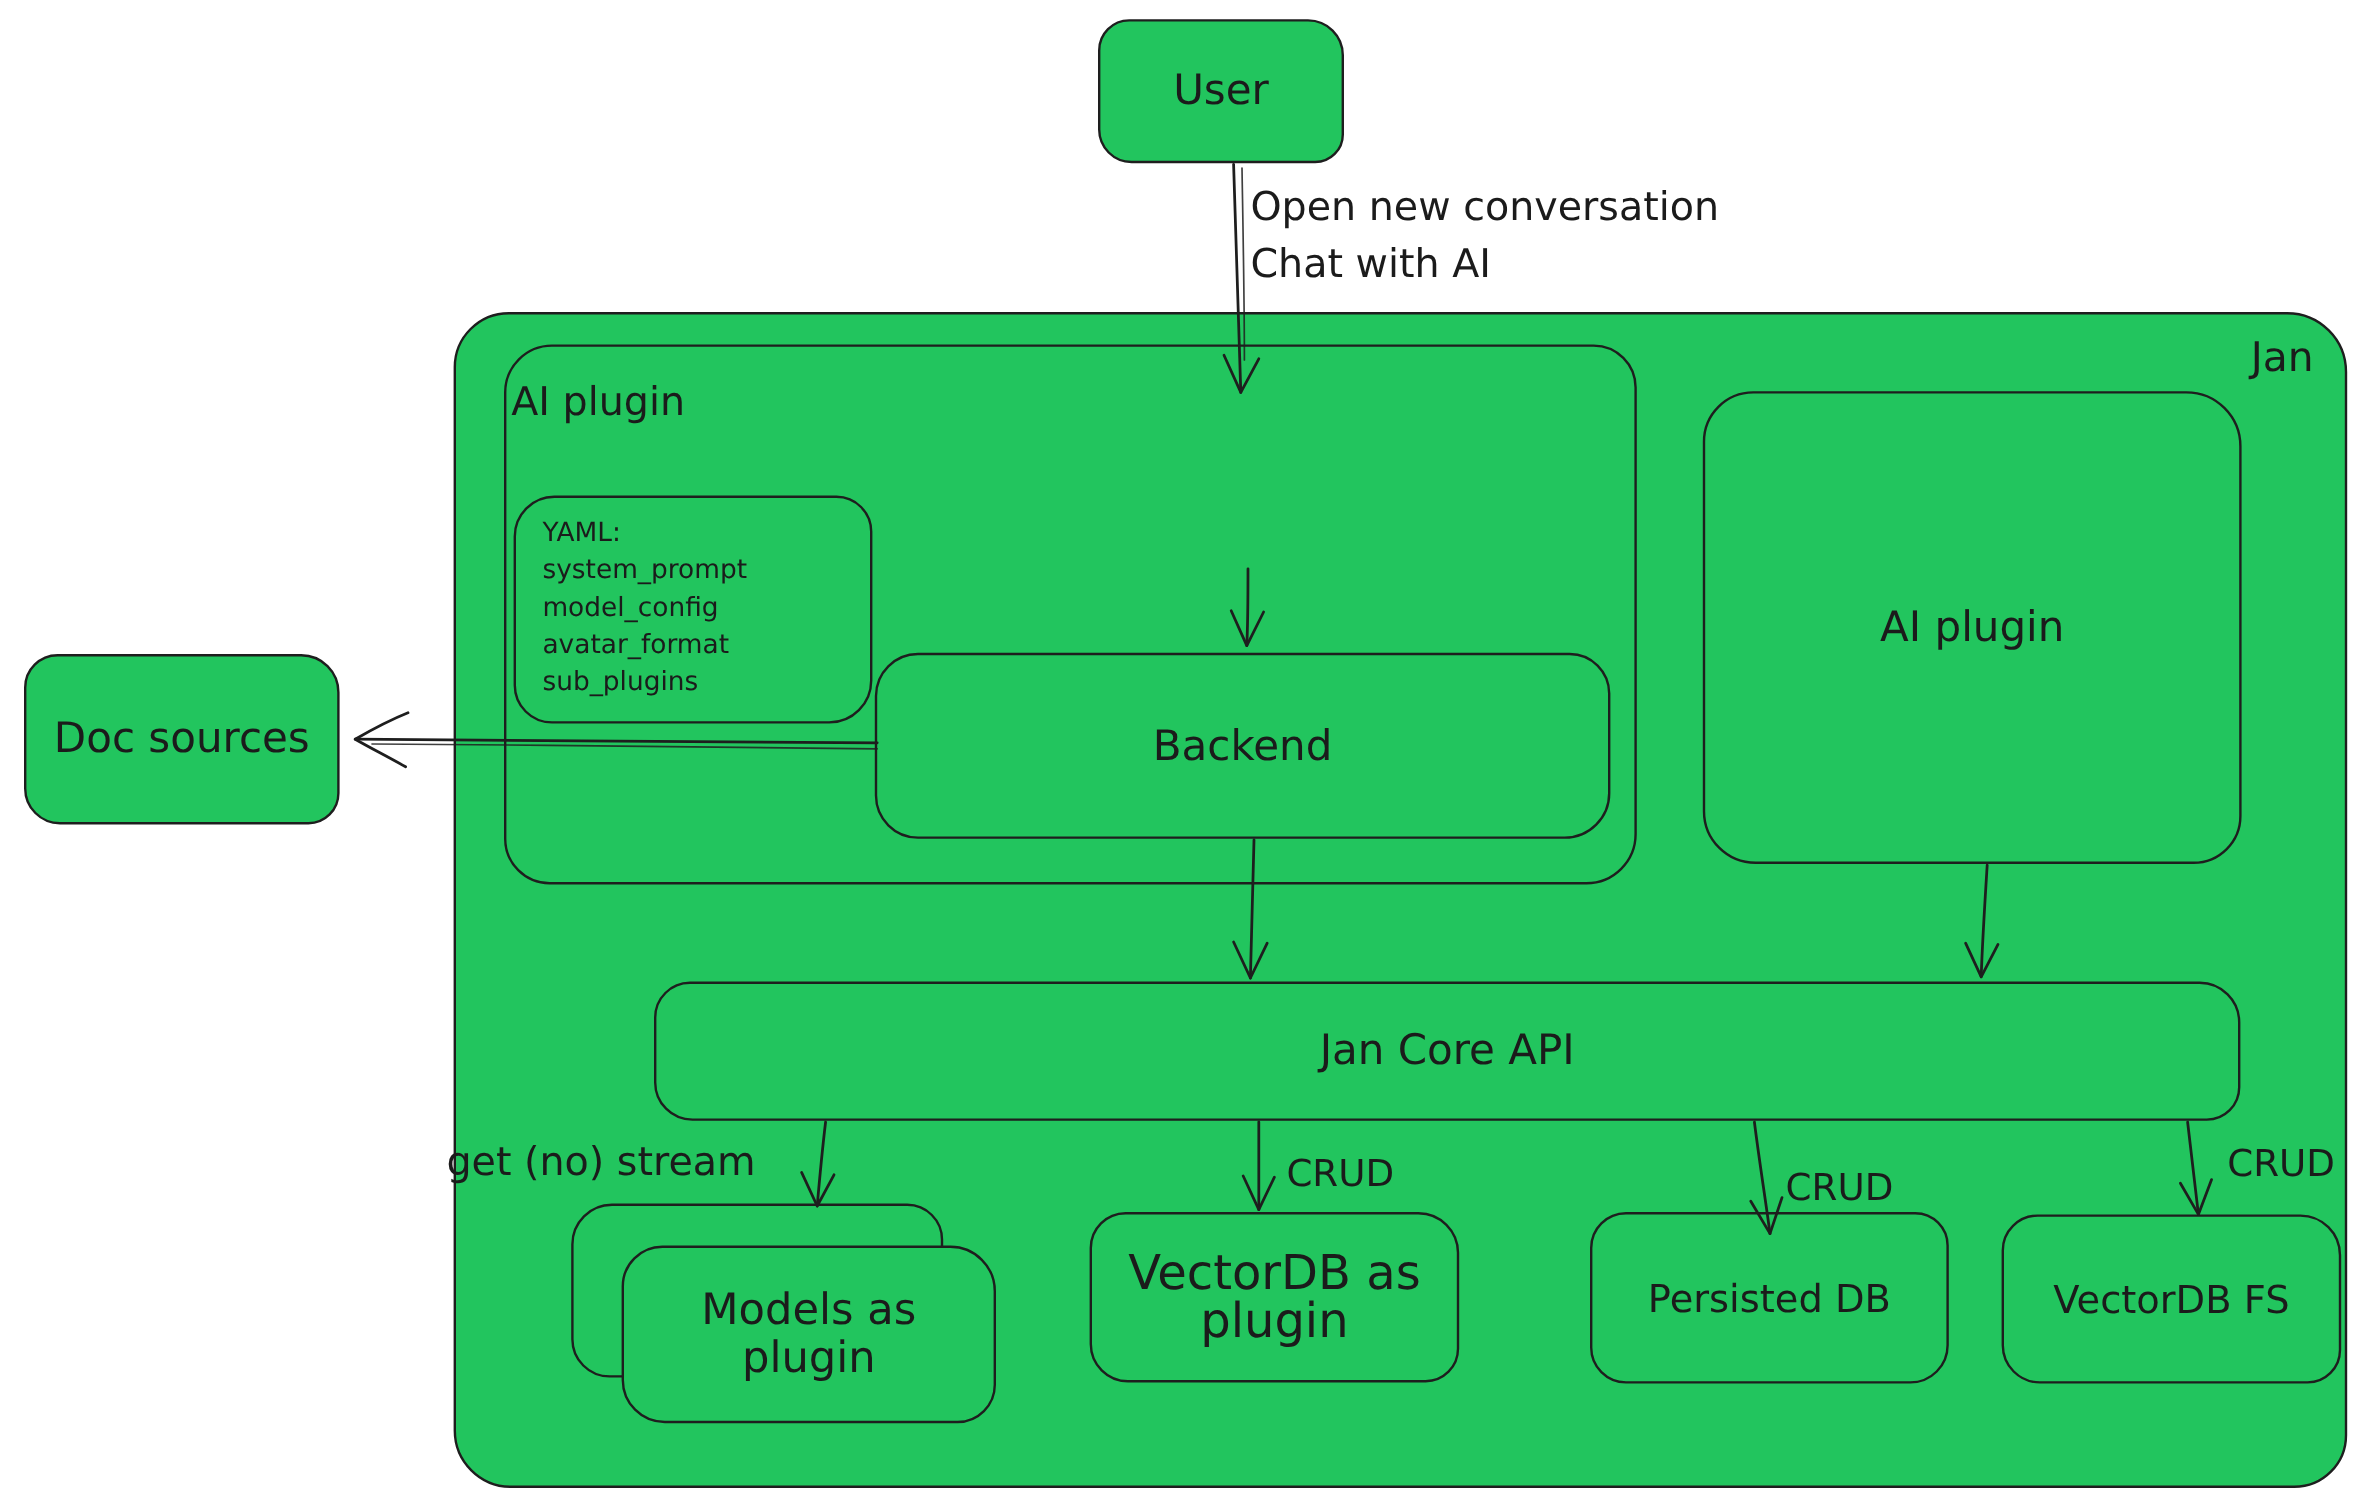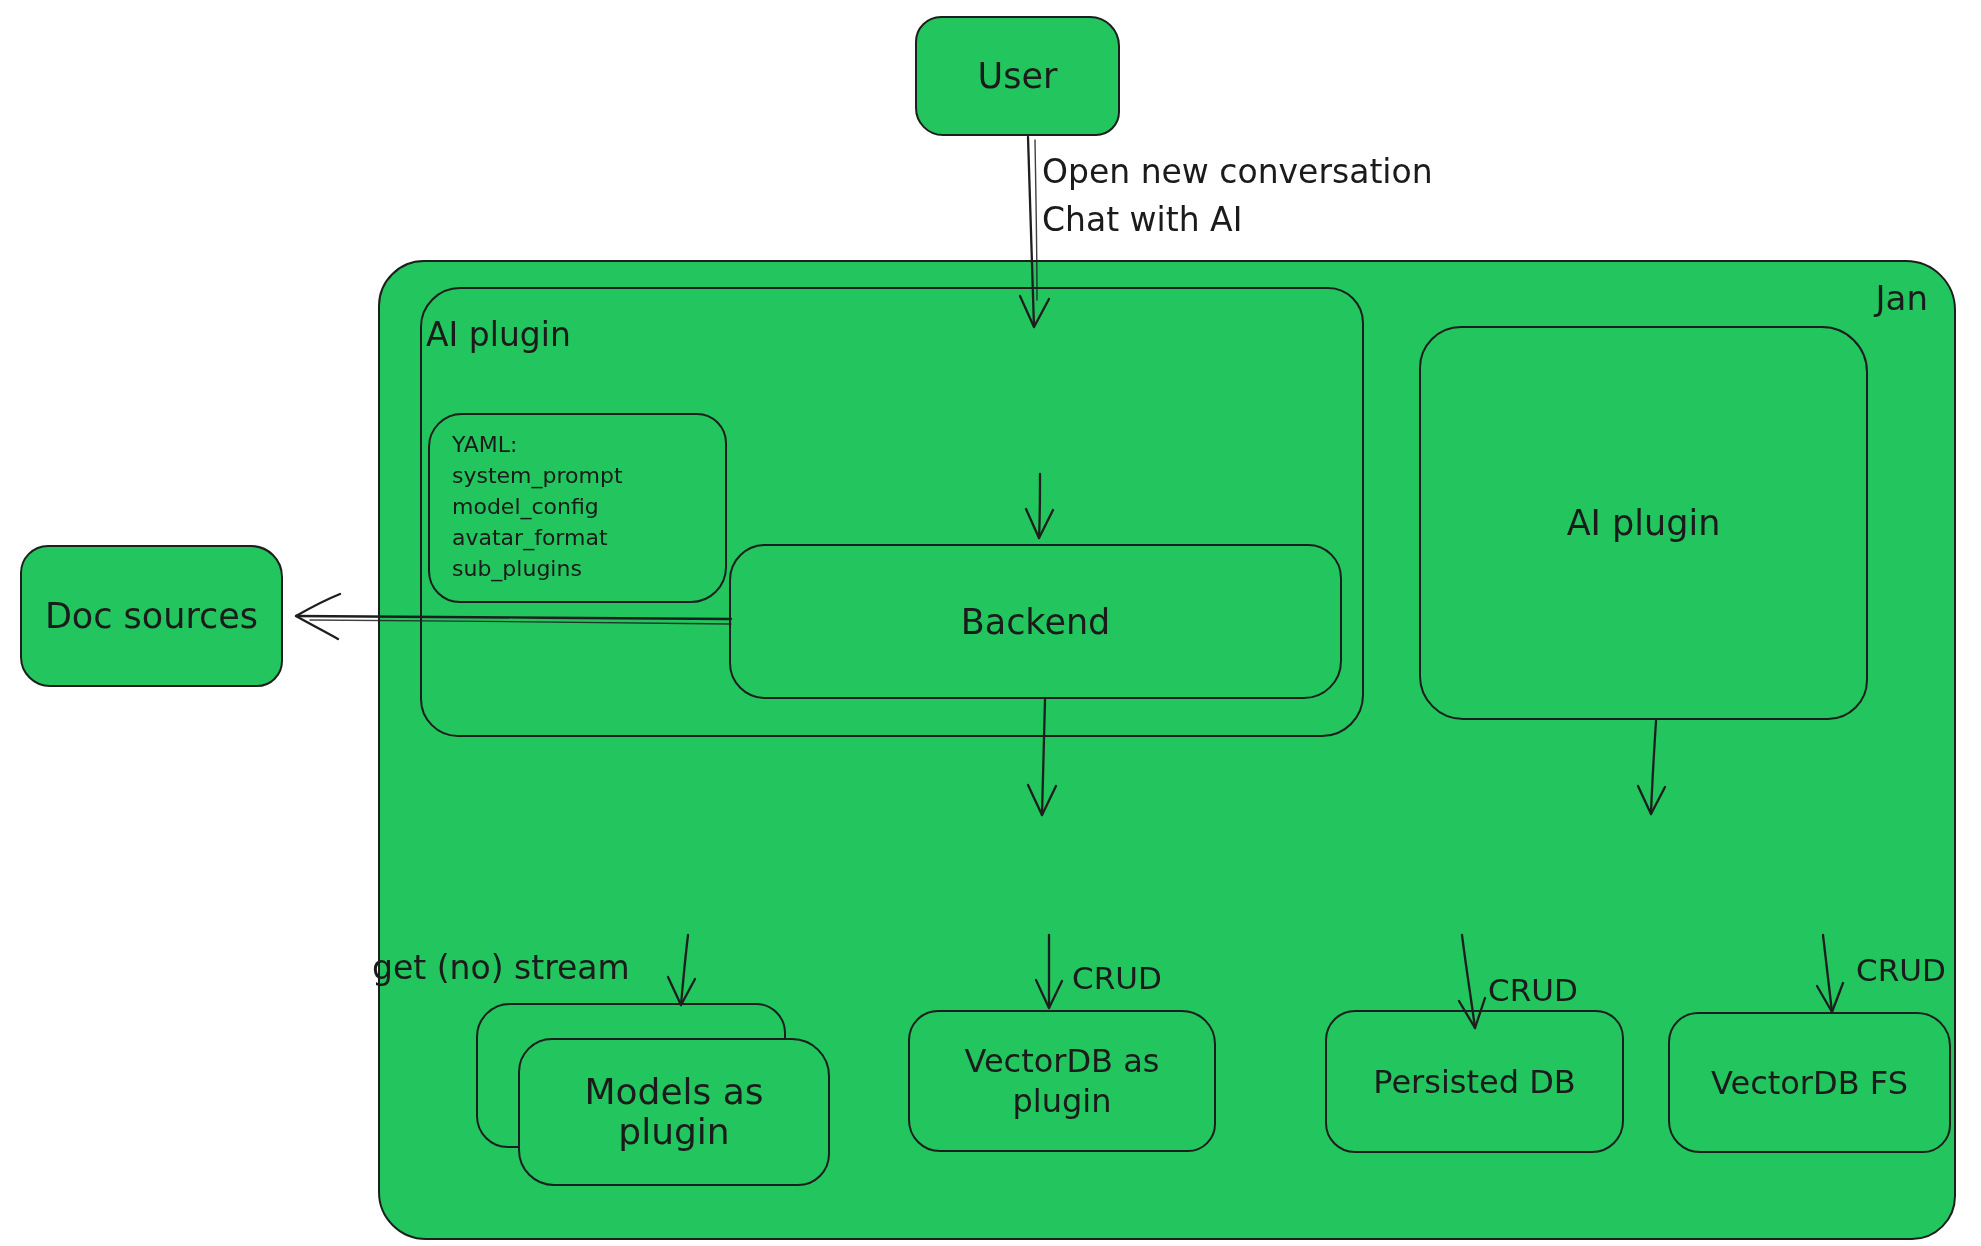--- a/index.html
+++ b/index.html
@@ -50,21 +50,21 @@
   .yaml-note     { left: 428px;  top: 413px;  width: 299px;  height: 190px; border-radius: 34px 30px 36px 32px;
                    font-size: 22px; line-height: 31px; padding: 14px 0 0 22px; }
   .backend       { left: 729px;  top: 544px;  width: 613px;  height: 155px; border-radius: 36px 34px 38px 36px; font-size: 35px; }
   .ai-plugin-r   { left: 1419px; top: 326px;  width: 449px;  height: 394px; border-radius: 42px 46px 40px 44px; font-size: 35px; }
   .doc-sources   { left: 20px;   top: 545px;  width: 263px;  height: 142px; border-radius: 28px 32px 26px 30px; font-size: 35px; }
   .jan-core      { left: 545px;  top: 818px;  width: 1322px; height: 116px; border-radius: 30px 34px 28px 32px; font-size: 35px; }
   .models-back   { left: 476px;  top: 1003px; width: 310px;  height: 145px; border-radius: 34px 30px 36px 32px; }
   .models-front  { left: 518px;  top: 1038px; width: 312px;  height: 148px; border-radius: 34px 38px 32px 36px;
                    font-size: 36px; line-height: 40px; padding: 0 34px; }
   .vectordb      { left: 908px;  top: 1010px; width: 308px;  height: 142px; border-radius: 30px 34px 28px 32px;
-                   font-size: 32px; line-height: 40px; padding: 0 30px; }
+                   font-size: 40px; line-height: 40px; padding: 0 30px; }
   .persisted-db  { left: 1325px; top: 1010px; width: 299px;  height: 143px; border-radius: 30px 28px 32px 30px; font-size: 32px; }
   .persisted-fs  { left: 1668px; top: 1012px; width: 283px;  height: 141px; border-radius: 30px 34px 28px 32px; font-size: 32px; }
 
   
   .user-action   { left: 1042px; top: 148px; font-size: 33px; line-height: 48px; }
   .get-stream    { left: 372px;  top: 948px; font-size: 33px; }
   .crud-1        { left: 1072px; top: 960px; font-size: 31px; }
   .crud-2        { left: 1488px; top: 972px; font-size: 31px; }
   .crud-3        { left: 1856px; top: 952px; font-size: 31px; }
 </style>
@@ -99,20 +99,23 @@
   </div>
 
   <div class="box ai-plugin-r label-center">
     <span>AI plugin</span>
   </div>
 
   <div class="box doc-sources label-center">
     <span>Doc sources</span>
   </div>
 
+  <div class="box jan-core label-center">
+    <span>Jan Core API</span>
+  </div>
 
   <div class="box models-back"></div>
   <div class="box models-front label-center">
     <span>Models as plugin</span>
   </div>
 
   <div class="box vectordb label-center">
     <span>VectorDB as plugin</span>
   </div>
 

